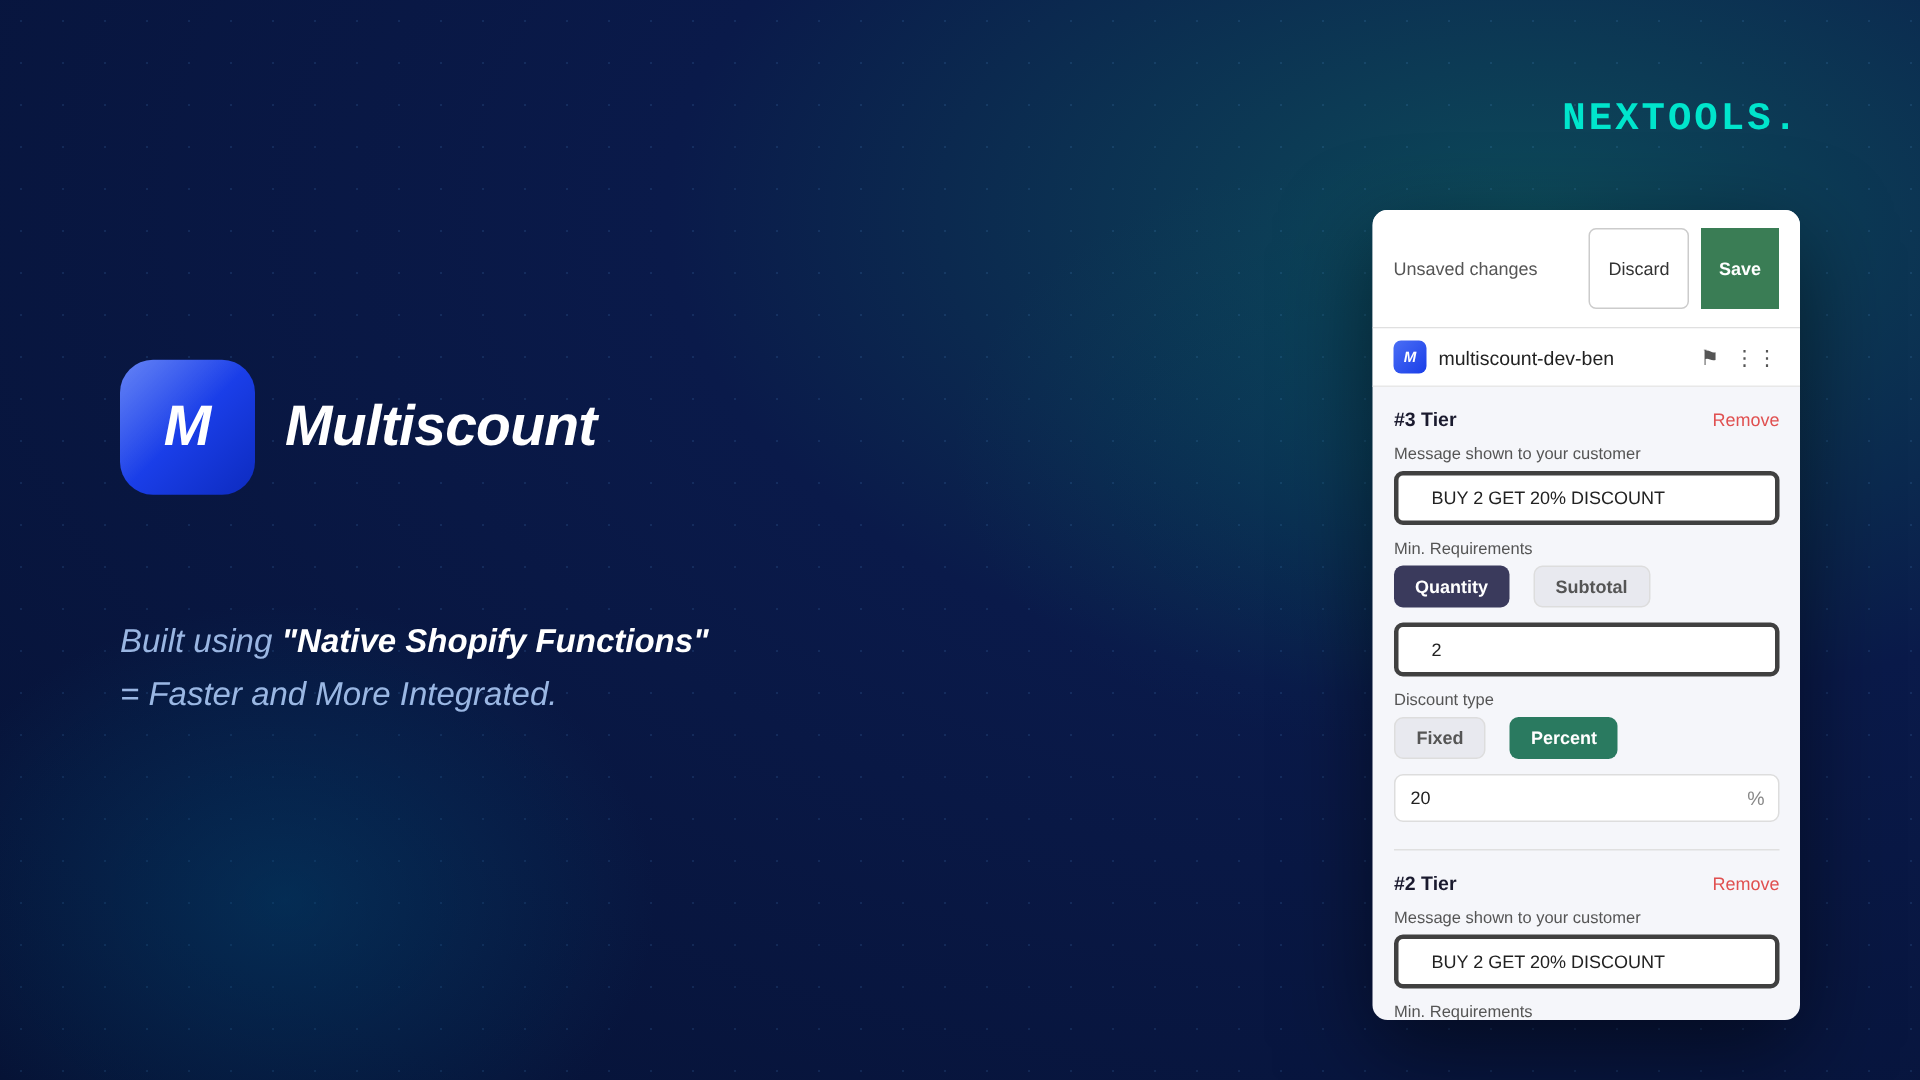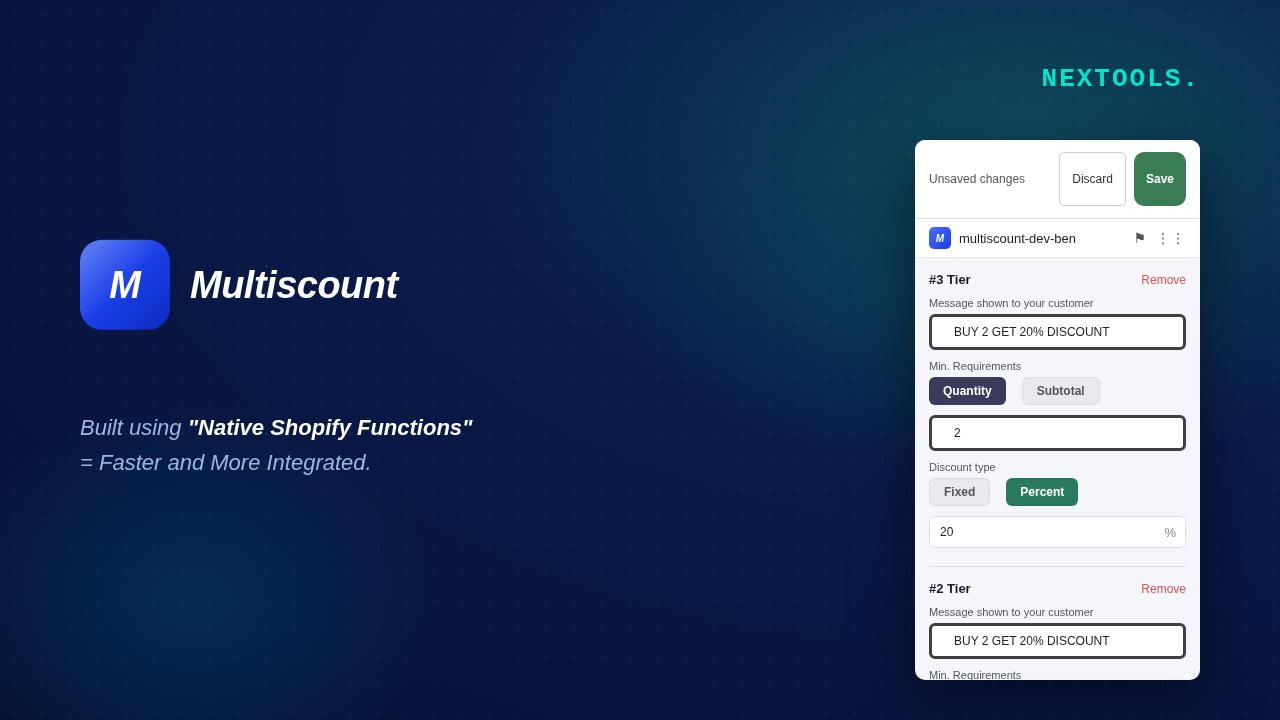--- a/index.html
+++ b/index.html
@@ -172,21 +172,21 @@
       font-size: 12px;
       color: #333;
       cursor: pointer;
       font-weight: 500;
     }
 
     .btn-save {
       padding: 20px 12px;
       border: none;
       background: #3a7d55;
-      border-radius: 10px;
+      border-radius: 0;
       font-size: 12px;
       color: white;
       cursor: pointer;
       font-weight: 600;
     }
 
     
     .app-bar {
       background: white;
       padding: 8px 14px;

